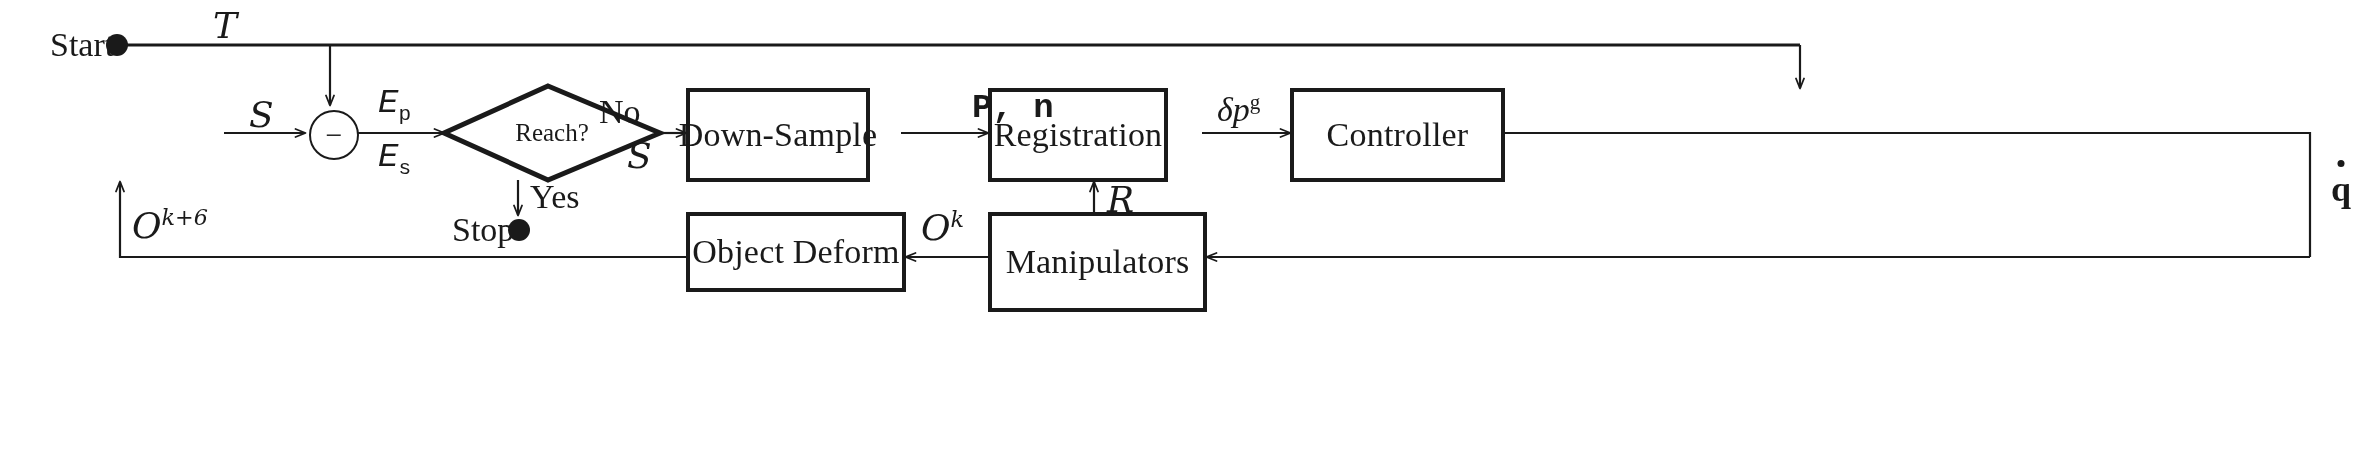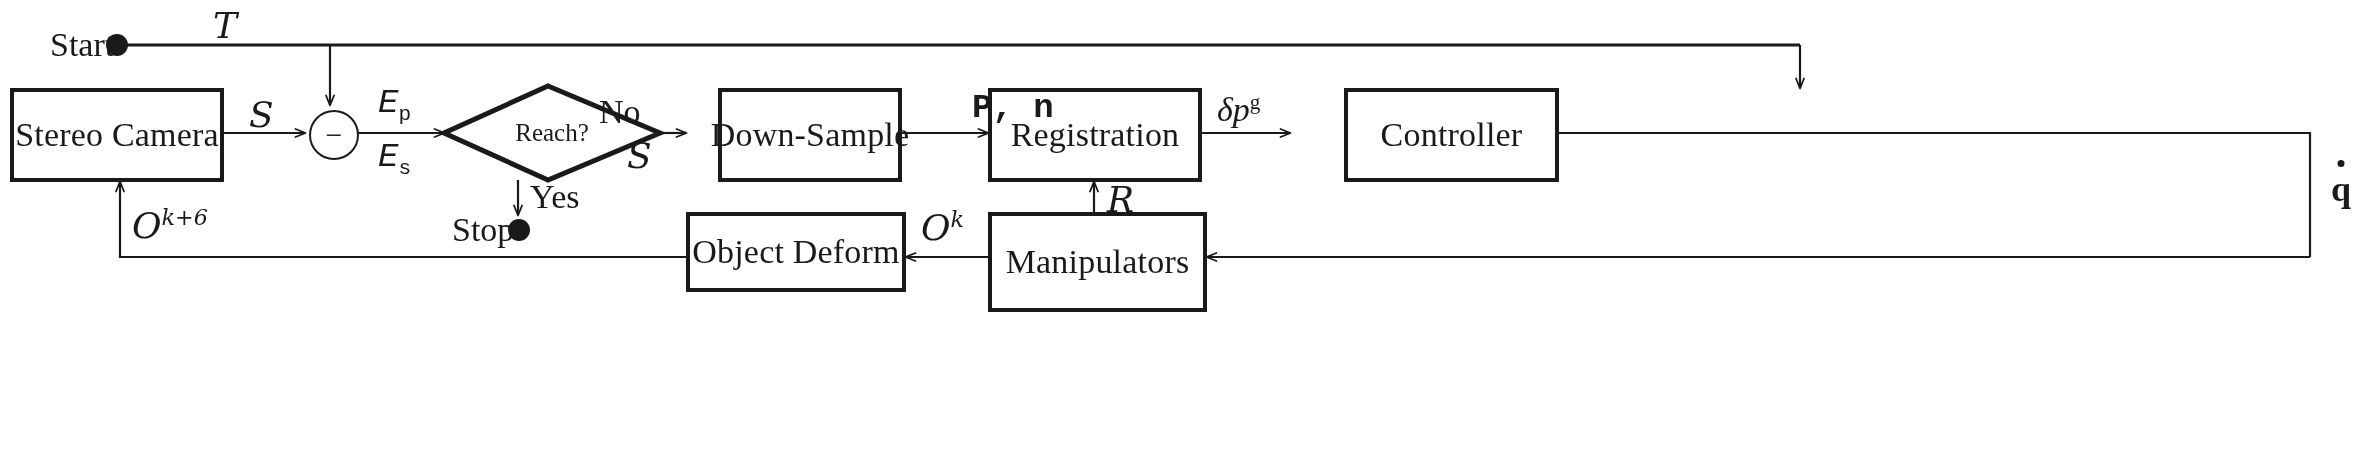--- a/index.html
+++ b/index.html
@@ -183,41 +183,38 @@
       <polygon points="548,86 660,133 548,180 444,133" fill="#ffffff" stroke="#1a1a1a" stroke-width="5" stroke-linejoin="miter"></polygon>
     </g>
   </svg>
 
   <div class="lbl" style="left:50px; top:28px; font-size:34px;">Start</div>
   <div class="terminal-dot" style="left:106px; top:34px;"></div>
 
   <div class="lbl" style="left:452px; top:213px; font-size:34px;">Stop</div>
   <div class="terminal-dot" style="left:508px; top:219px;"></div>
 
-  <div class="node-box" style="left:10px; top:88px; width:214px; height:94px;">
-    <span>Stereo Camera</span>
-  </div>
 
   <div class="sum-circle" style="left:309px; top:110px;">
     <span>−</span>
   </div>
 
   <div class="diamond-wrap" style="left:444px; top:86px; width:216px; height:94px;">
     <span class="diamond-text">Reach?</span>
   </div>
 
-  <div class="node-box" style="left:718px; top:88px; width:184px; height:94px;">
+  <div class="node-box" style="left:686px; top:88px; width:184px; height:94px;">
     <span>Down-Sample</span>
   </div>
 
-  <div class="node-box" style="left:988px; top:88px; width:214px; height:94px;">
+  <div class="node-box" style="left:988px; top:88px; width:180px; height:94px;">
     <span>Registration</span>
   </div>
 
-  <div class="node-box" style="left:1344px; top:88px; width:215px; height:94px;">
+  <div class="node-box" style="left:1290px; top:88px; width:215px; height:94px;">
     <span>Controller</span>
   </div>
 
   <div class="node-box" style="left:686px; top:212px; width:220px; height:80px;">
     <span>Object Deform</span>
   </div>
 
   <div class="node-box" style="left:988px; top:212px; width:219px; height:100px;">
     <span>Manipulators</span>
   </div>

